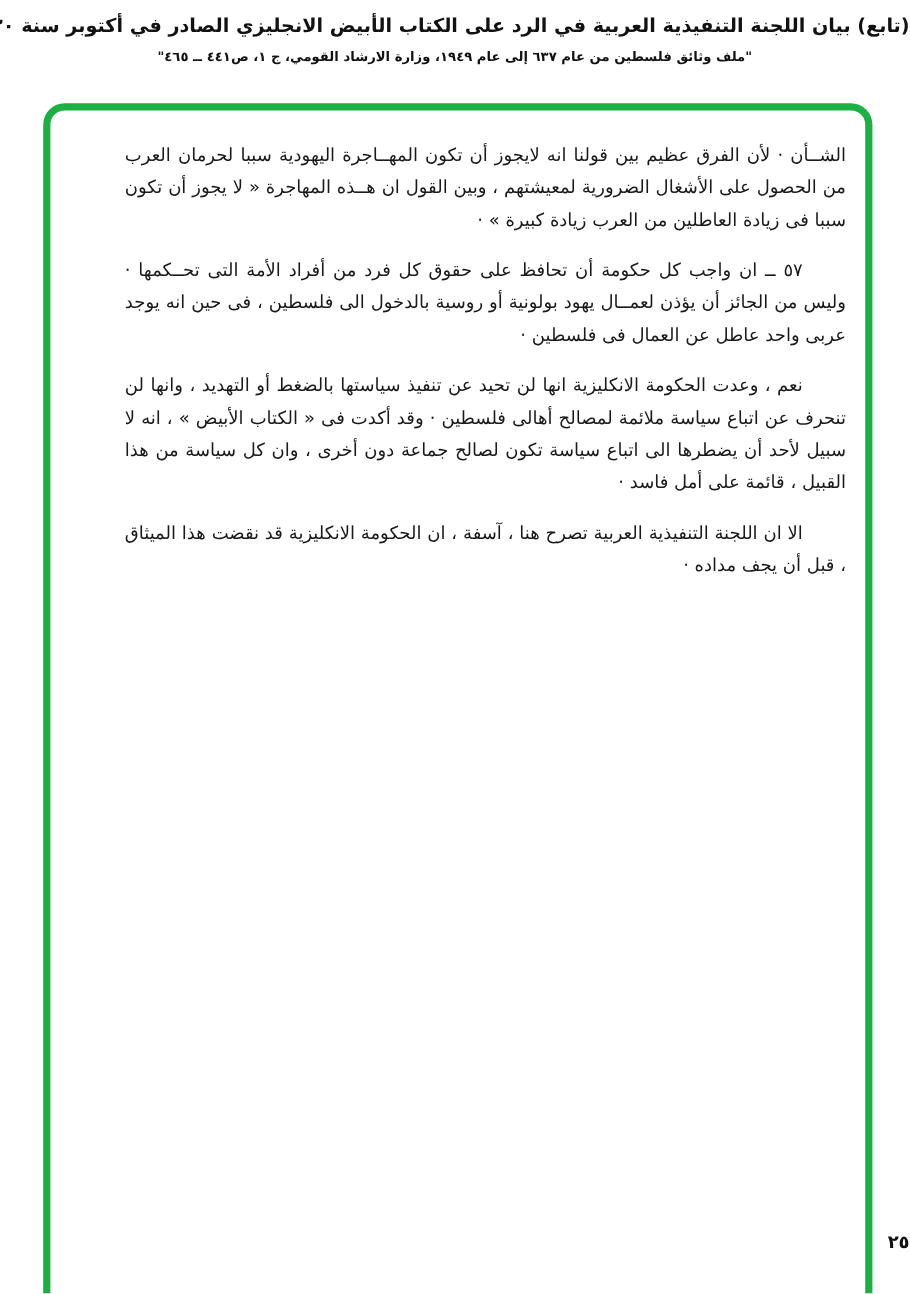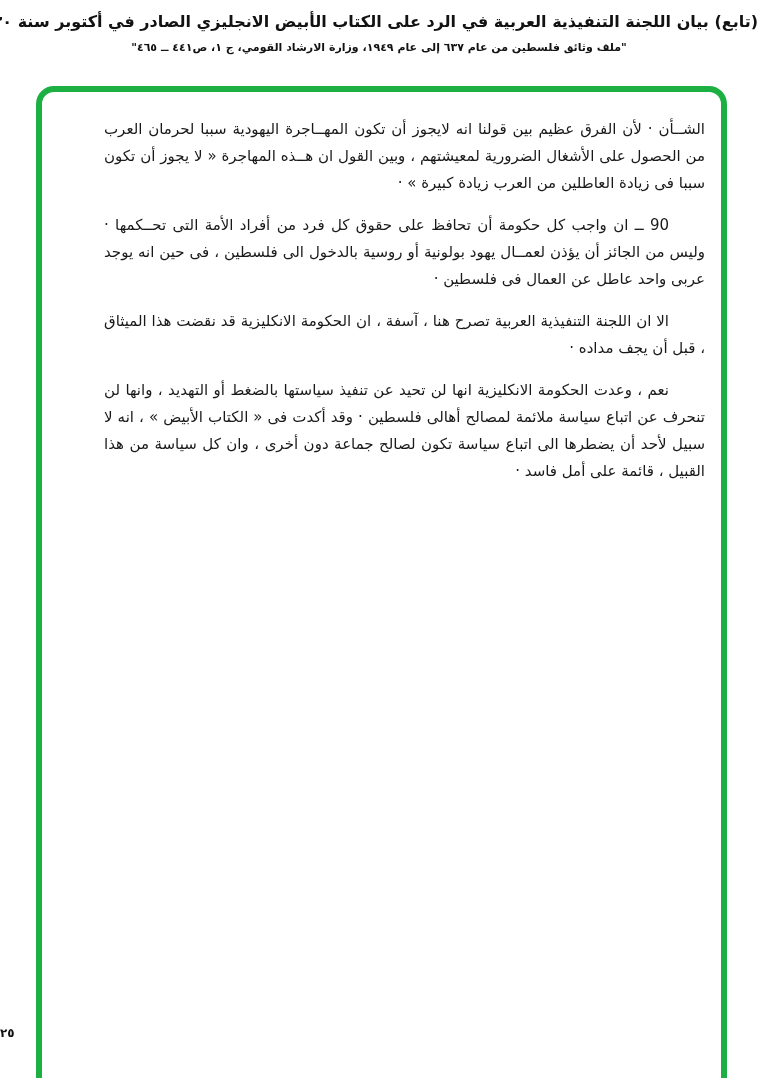--- a/index.html
+++ b/index.html
@@ -52,40 +52,40 @@
     font-size: 15px;
     line-height: 27px;
     text-align: justify;
     text-indent: 36px;
   }
   .content p.no-indent { text-indent: 0; }
   .content p.align-last-left { text-align-last: left; }
   .page-number {
     position: absolute;
     top: 1026px; left: 0; right: 0;
-    text-align: left;
-    font-size: 12px;
+    text-align: right;
+    font-size: 15px;
     font-weight: bold;
     color: #111111;
   }
 </style>
 </head>
 <body>
 
 <div class="page">
 
   <div class="header">
     <div class="title">(تابع) بيان اللجنة التنفيذية العربية في الرد على الكتاب الأبيض الانجليزي الصادر في أكتوبر سنة ١٩٣٠</div>
     <div class="citation">"ملف وثائق فلسطين من عام ٦٣٧ إلى عام ١٩٤٩، وزارة الارشاد القومي، ج ١، ص٤٤١ ــ ٤٦٥"</div>
   </div>
 
   <div class="frame">
     <div class="content">
       <p class="no-indent">الشــأن · لأن الفرق عظيم بين قولنا انه لايجوز أن تكون المهــاجرة اليهودية سببا لحرمان العرب من الحصول على الأشغال الضرورية لمعيشتهم ، وبين القول ان هــذه المهاجرة « لا يجوز أن تكون سببا فى زيادة العاطلين من العرب زيادة كبيرة » ·</p>
-      <p>90 ــ ان واجب كل حكومة أن تحافظ على حقوق كل فرد من أفراد الأمة التى تحــكمها · وليس من الجائز أن يؤذن لعمــال يهود بولونية أو روسية بالدخول الى فلسطين ، فى حين انه يوجد عربى واحد عاطل عن العمال فى فلسطين ·</p>
+      <p>٥٧ ــ ان واجب كل حكومة أن تحافظ على حقوق كل فرد من أفراد الأمة التى تحــكمها · وليس من الجائز أن يؤذن لعمــال يهود بولونية أو روسية بالدخول الى فلسطين ، فى حين انه يوجد عربى واحد عاطل عن العمال فى فلسطين ·</p>
+      <p>نعم ، وعدت الحكومة الانكليزية انها لن تحيد عن تنفيذ سياستها بالضغط أو التهديد ، وانها لن تنحرف عن اتباع سياسة ملائمة لمصالح أهالى فلسطين · وقد أكدت فى « الكتاب الأبيض » ، انه لا سبيل لأحد أن يضطرها الى اتباع سياسة تكون لصالح جماعة دون أخرى ، وان كل سياسة من هذا القبيل ، قائمة على أمل فاسد ·</p>
       <p>الا ان اللجنة التنفيذية العربية تصرح هنا ، آسفة ، ان الحكومة الانكليزية قد نقضت هذا الميثاق ، قبل أن يجف مداده ·</p>
-      <p>نعم ، وعدت الحكومة الانكليزية انها لن تحيد عن تنفيذ سياستها بالضغط أو التهديد ، وانها لن تنحرف عن اتباع سياسة ملائمة لمصالح أهالى فلسطين · وقد أكدت فى « الكتاب الأبيض » ، انه لا سبيل لأحد أن يضطرها الى اتباع سياسة تكون لصالح جماعة دون أخرى ، وان كل سياسة من هذا القبيل ، قائمة على أمل فاسد ·</p>
     </div>
   </div>
 
   <div class="page-number">٢٥</div>
 
 </div>
 
 </body></html>

